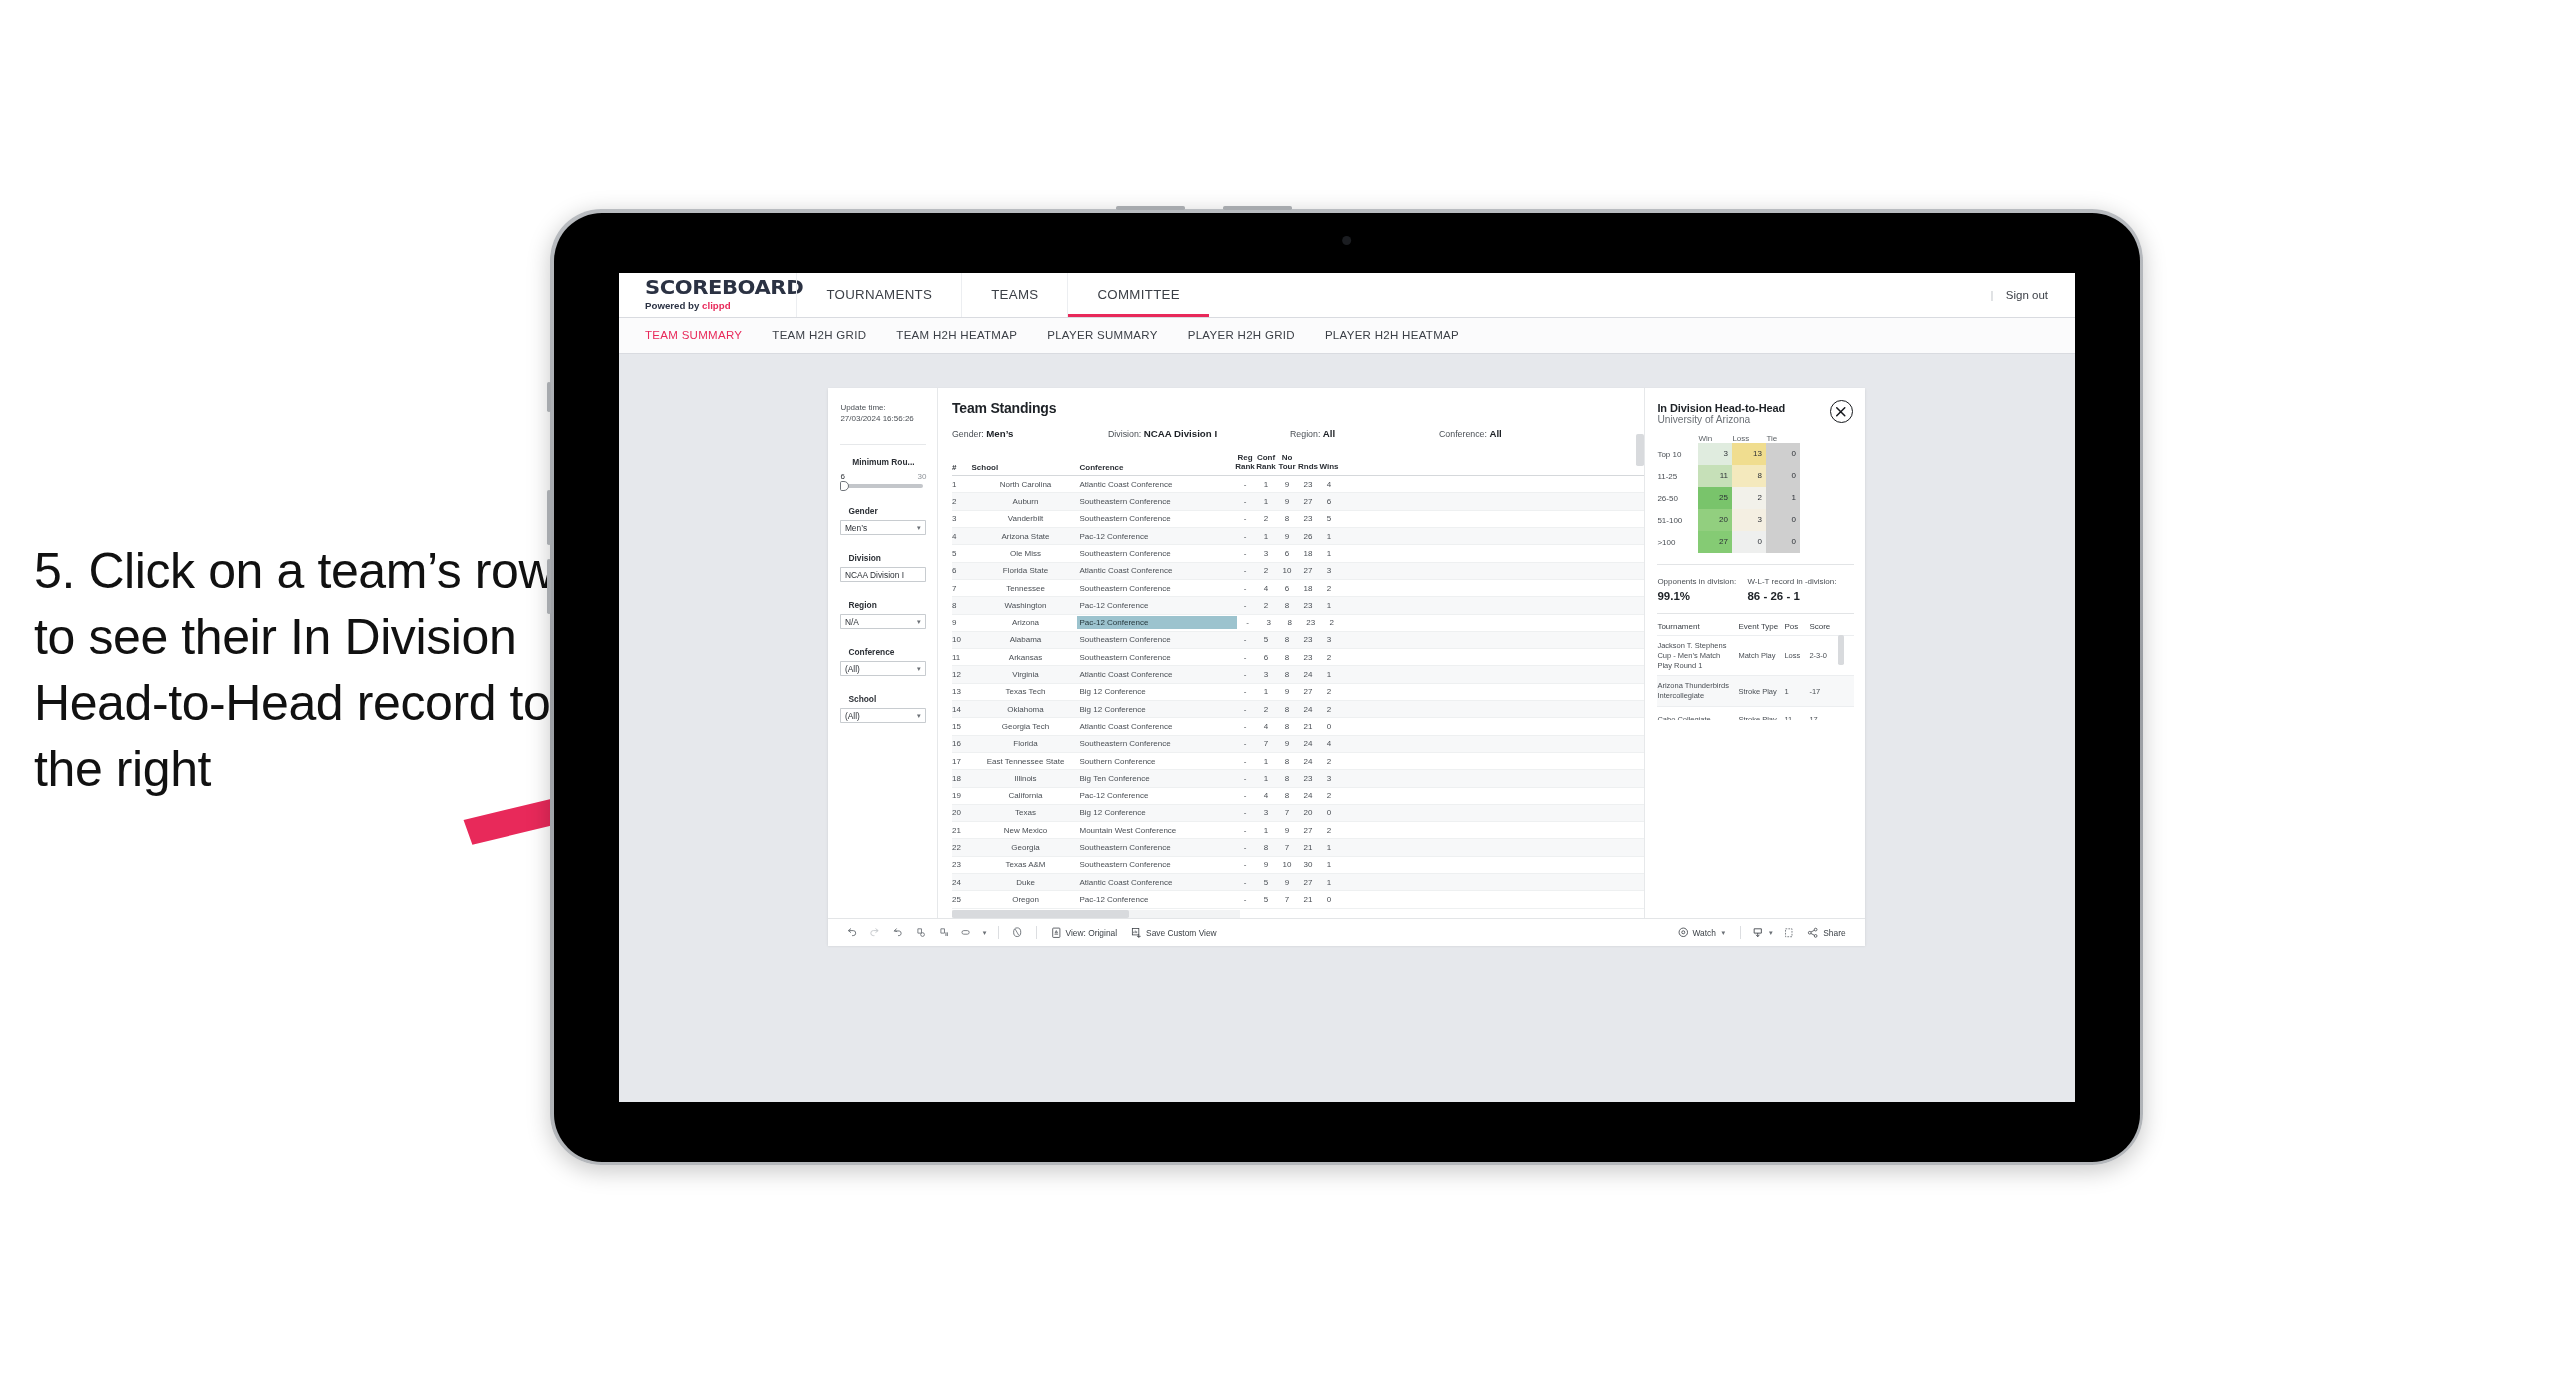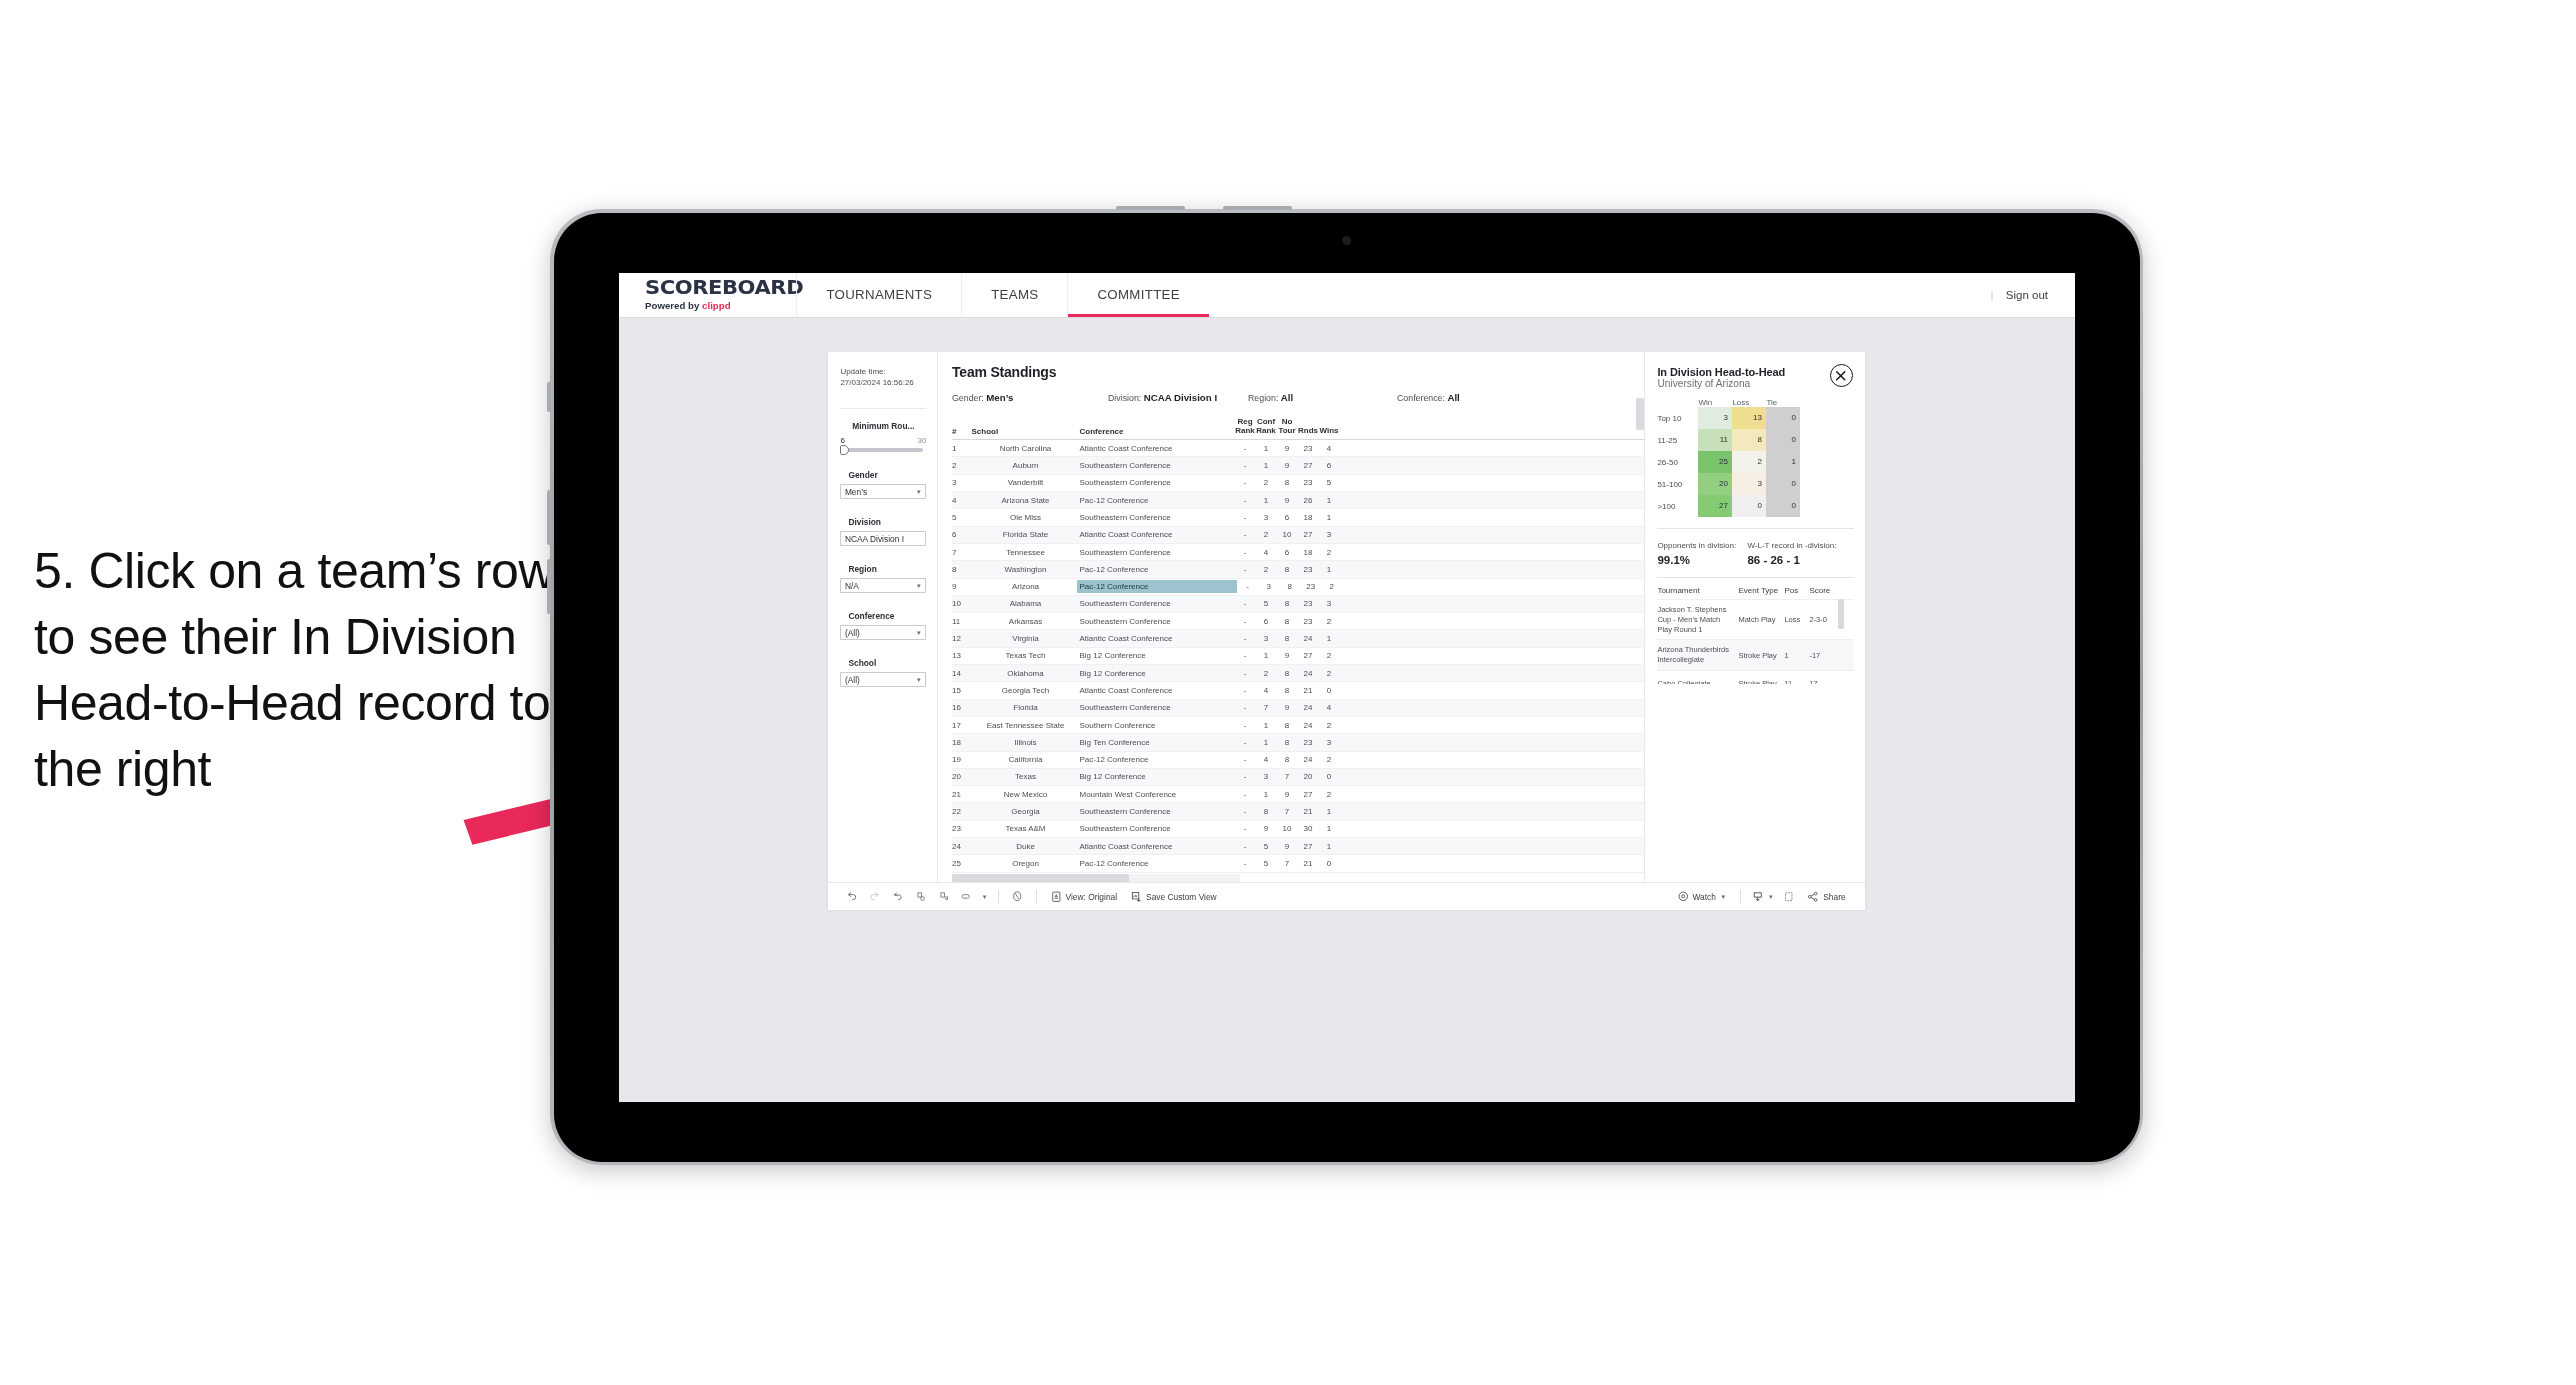--- a/index.html
+++ b/index.html
@@ -98,21 +98,21 @@
     box-sizing:border-box;cursor:pointer;
   }
   .fsel .cap{flex:1;overflow:hidden;white-space:nowrap;}
   .fsel .car{font-size:6.2px;color:#6b7076;margin-left:1.8px;}
   
   #tablepane{flex:1;min-width:0;padding:12.4px 0 0 14px;box-sizing:border-box;position:relative;}
   #vtitle{font-size:14px;font-weight:700;color:#1d2126;letter-spacing:-0.2px;}
   #vfilters{display:flex;margin-top:12.4px;font-size:8.8px;color:#4a4f55;}
   #vfilters span b{color:#1d2126;font-size:9.7px;font-weight:700;}
   #vfilters .c0{width:156px;}
-  #vfilters .c1{width:140px;}
+  #vfilters .c1{width:182px;}
   #vfilters .c2{width:149px;}
   #thead{
     display:flex;margin-top:14px;border-bottom:0.9px solid #d5d8db;
     padding-bottom:3.5px;font-size:8px;font-weight:700;color:#2c3036;align-items:flex-end;
   }
   .ch-num{width:19.5px;}
   .ch-school{width:108px;}
   .ch-conf{width:155px;}
   .ch-n{width:21px;text-align:center;line-height:1.15;}
   #tbody{font-size:8px;color:#4a4f55;}
@@ -210,20 +210,28 @@
           <div class="mi">TOURNAMENTS</div>
           <div class="mi">TEAMS</div>
           <div class="mi active">COMMITTEE</div>
         </div>
         <div id="signout">
           <span class="bar">|</span>
           <span class="so">Sign out</span>
         </div>
       </div>
 
+      <div id="subbar">
+        <div class="si active">TEAM SUMMARY</div>
+        <div class="si">TEAM H2H GRID</div>
+        <div class="si">TEAM H2H HEATMAP</div>
+        <div class="si">PLAYER SUMMARY</div>
+        <div class="si">PLAYER H2H GRID</div>
+        <div class="si">PLAYER H2H HEATMAP</div>
+      </div>
 
       <div id="vizwrap">
         <div id="viz">
           <div id="vizbody">
 
             <div id="filters">
               <div class="upd">
                 <div>Update time:</div>
                 <div>27/03/2024 16:56:26</div>
               </div>

